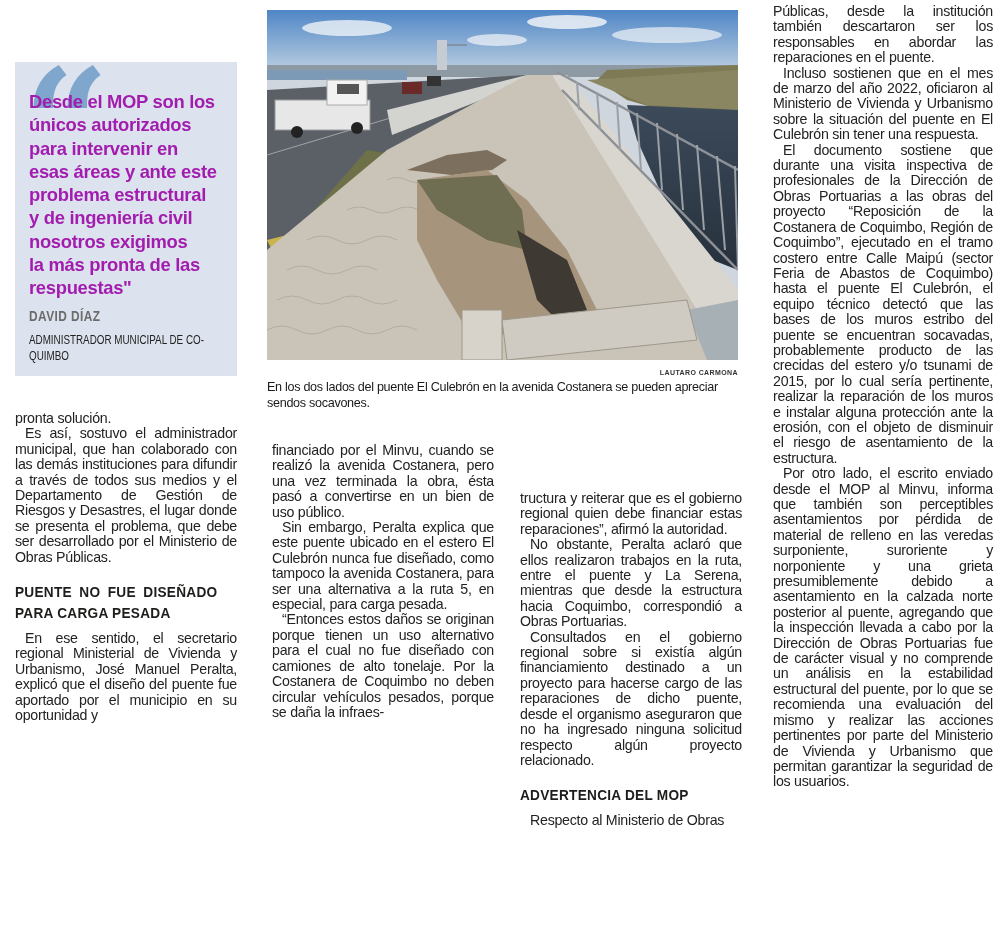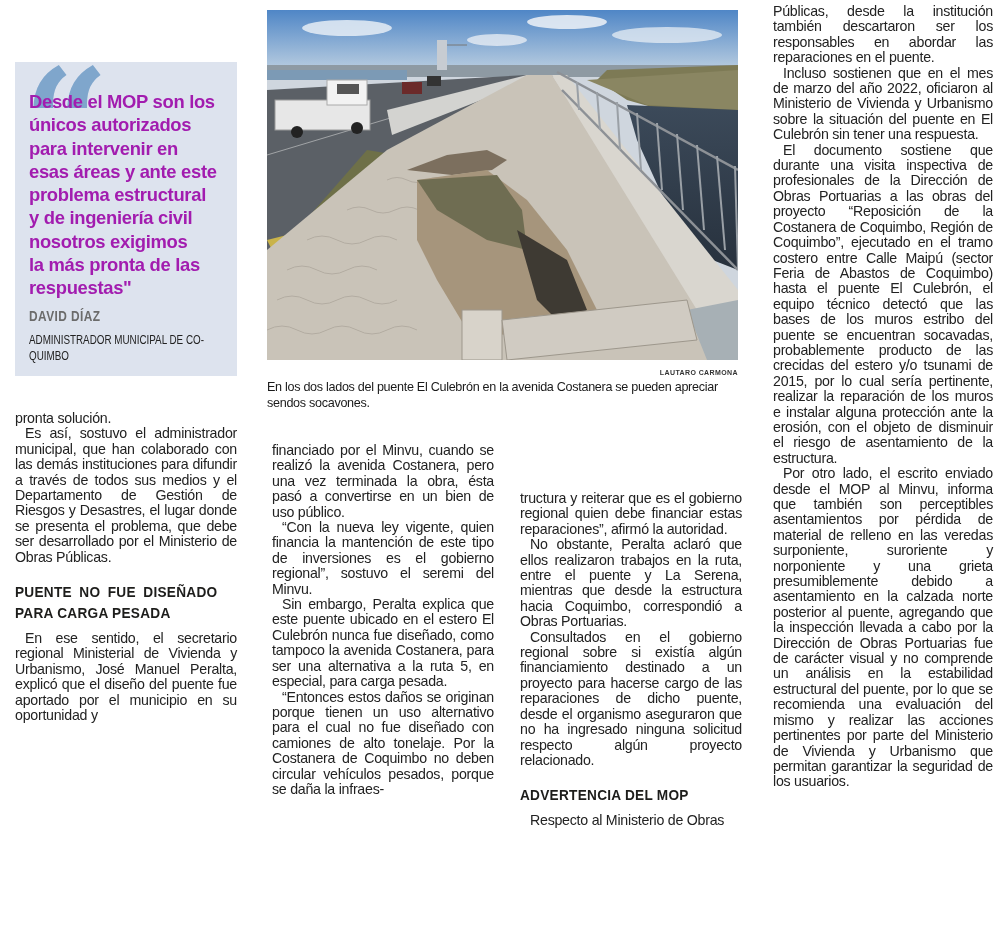--- a/index.html
+++ b/index.html
@@ -174,21 +174,20 @@
 
 <div class="col" style="left:15px; top:411px; width:222px;">
   <p class="noindent">pronta solución.</p>
   <p>Es así, sostuvo el administrador municipal, que han colaborado con las demás instituciones para difundir a través de todos sus medios y el Departamento de Gestión de Riesgos y Desastres, el lugar donde se presenta el problema, que debe ser desarrollado por el Ministerio de Obras Públicas.</p>
   <h3 style="white-space:normal; width:230px;">PUENTE NO FUE DISEÑADO PARA CARGA PESADA</h3>
   <p>En ese sentido, el secretario regional Ministerial de Vivienda y Urbanismo, José Manuel Peralta, explicó que el diseño del puente fue aportado por el municipio en su oportunidad y</p>
 </div>
 
 <div class="col" style="left:272px; top:443px; width:222px;">
   <p class="noindent">financiado por el Minvu, cuando se realizó la avenida Costanera, pero una vez terminada la obra, ésta pasó a convertirse en un bien de uso público.</p>
-  <p>“Con la nueva ley vigente, quien financia la mantención de este tipo de inversiones es el gobierno regional”, sostuvo el seremi del Minvu.</p>
   <p>Sin embargo, Peralta explica que este puente ubicado en el estero El Culebrón nunca fue diseñado, como tampoco la avenida Costanera, para ser una alternativa a la ruta 5, en especial, para carga pesada.</p>
   <p>“Entonces estos daños se originan porque tienen un uso alternativo para el cual no fue diseñado con camiones de alto tonelaje. Por la Costanera de Coquimbo no deben circular vehículos pesados, porque se daña la infraes-</p>
 </div>
 
 <div class="col" style="left:520px; top:443px; width:222px;margin-top:48px;">
   <p class="noindent">tructura y reiterar que es el gobierno regional quien debe financiar estas reparaciones”, afirmó la autoridad.</p>
   <p>No obstante, Peralta aclaró que ellos realizaron trabajos en la ruta, entre el puente y La Serena, mientras que desde la estructura hacia Coquimbo, correspondió a Obras Portuarias.</p>
   <p>Consultados en el gobierno regional sobre si existía algún financiamiento destinado a un proyecto para hacerse cargo de las reparaciones de dicho puente, desde el organismo asegu­raron que no ha ingresado ninguna solicitud respecto algún proyecto relacionado.</p>
   <h3>ADVERTENCIA DEL MOP</h3>
   <p>Respecto al Ministerio de Obras</p>

